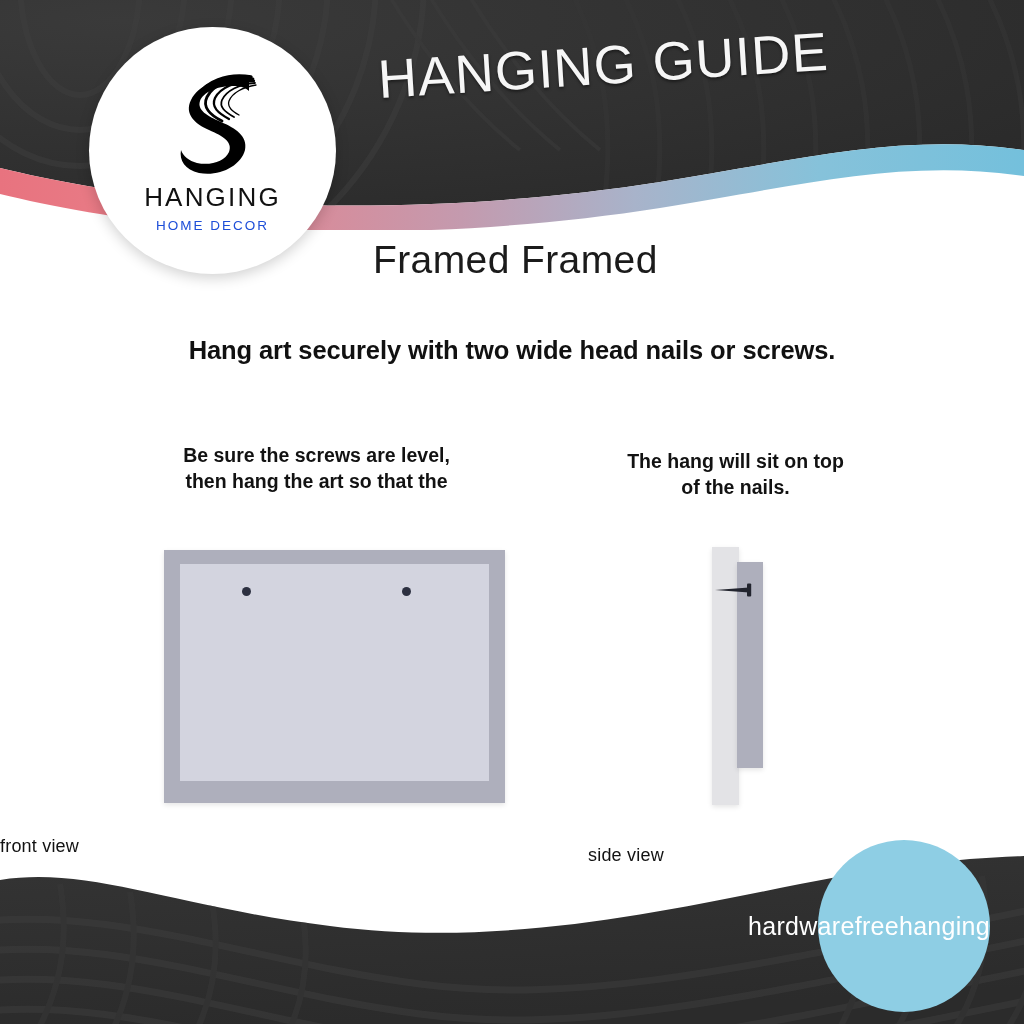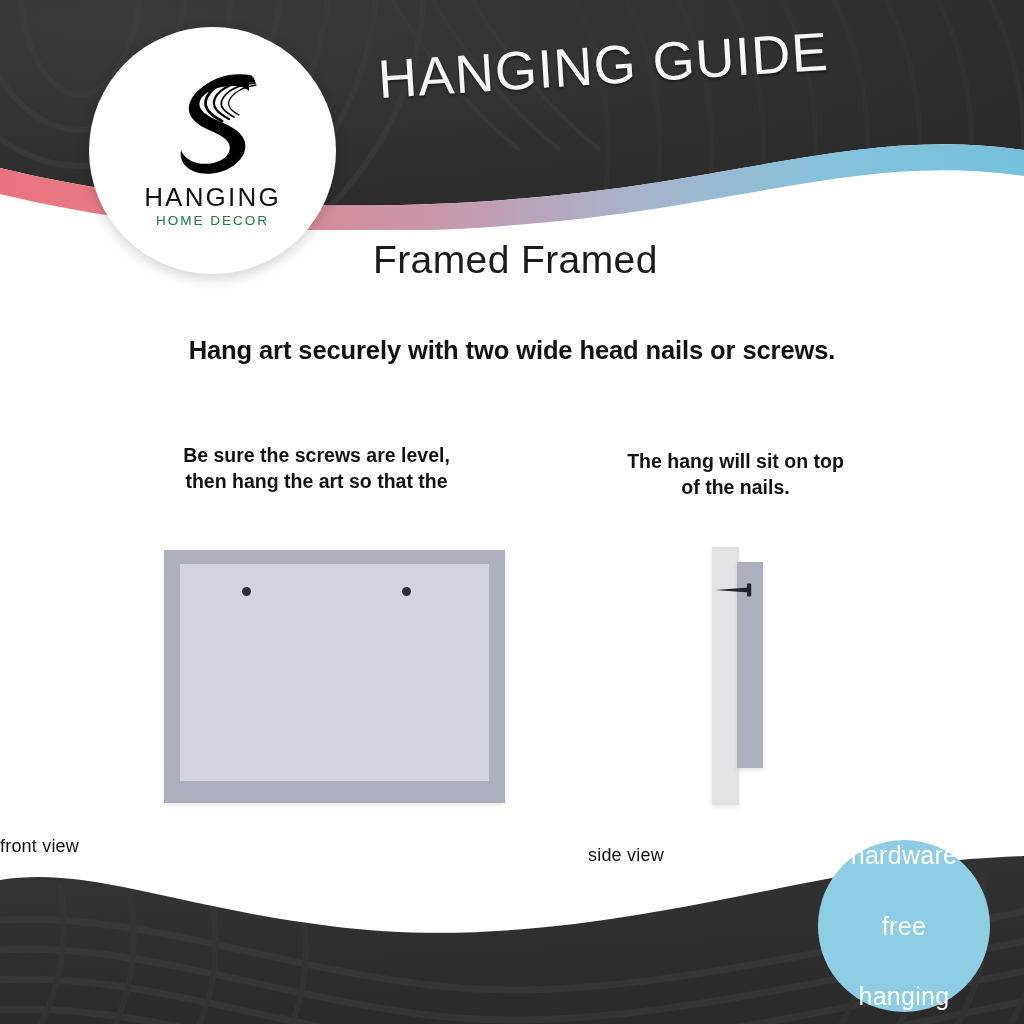--- a/index.html
+++ b/index.html
@@ -62,21 +62,22 @@
     font-size: 26px;
     letter-spacing: 2.2px;
     color: #111111;
     margin-top: 2px;
     font-weight: 400;
   }
   .logo-submark {
     font-family: "Liberation Sans", sans-serif;
     font-size: 13.5px;
     letter-spacing: 2.0px;
-    color: #15803d;
+    color: #1d4ed8;
+    margin-top: 5px;
     font-weight: 400;
   }
 
   
   .header-title {
     position: absolute;
     left: 378px;
     top: 48px;
     font-size: 54px;
     letter-spacing: 1px;
@@ -205,23 +206,23 @@
   
   .hw-badge {
     position: absolute;
     left: 818px;
     top: 840px;
     width: 172px;
     height: 172px;
     border-radius: 50%;
     background: #8ecee4;
     display: flex;
-    flex-direction: column;
+    flex-direction: row;
     align-items: center;
-    justify-content: space-between;
+    justify-content: flex-end;
     z-index: 8;
   }
   .hw-line {
     color: #ffffff;
     font-size: 25px;
     line-height: 31px;
     font-weight: 400;
     letter-spacing: 0.3px;
   }
 </style>

